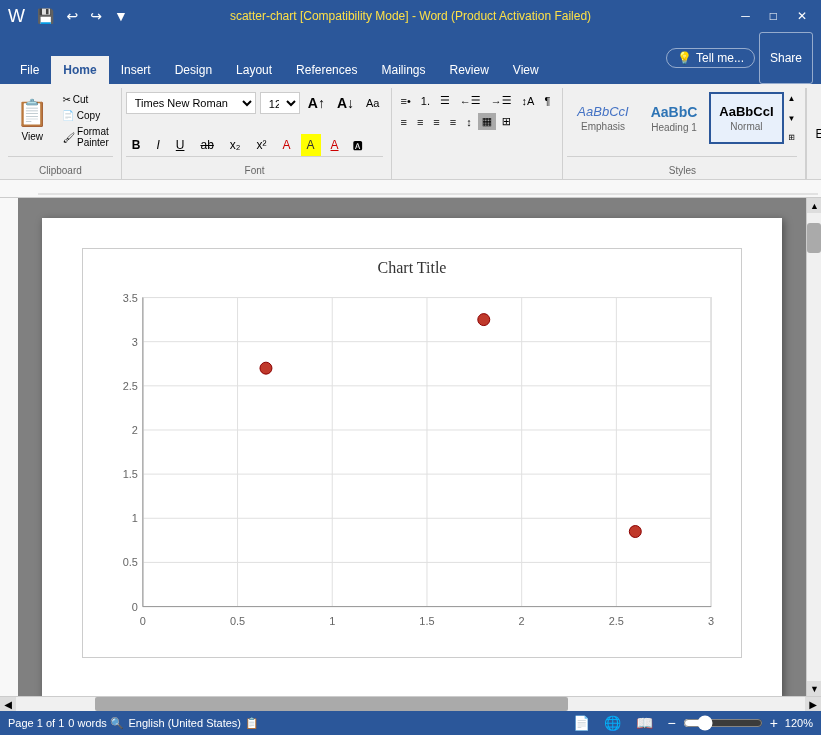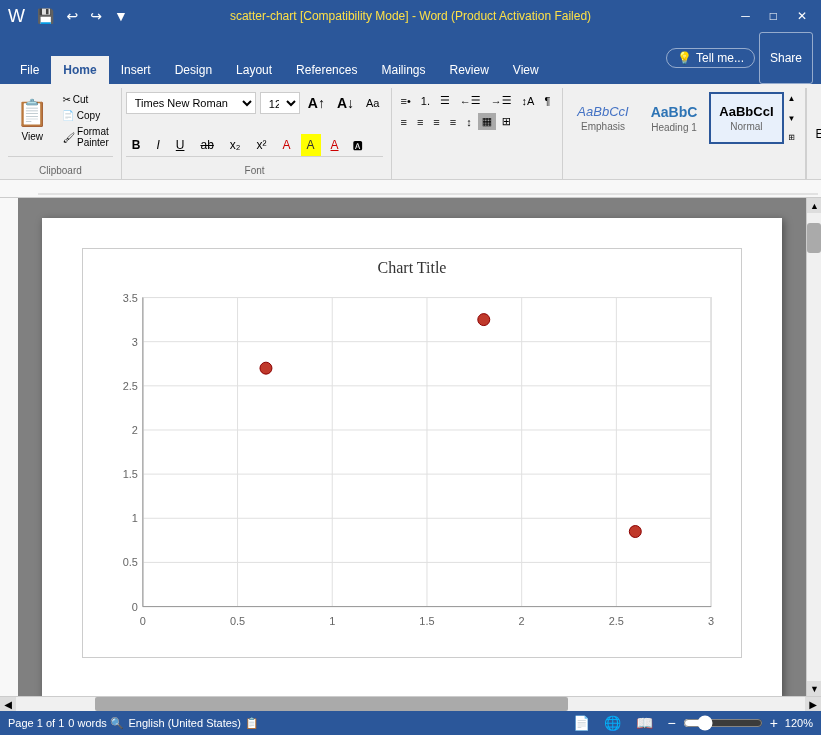--- a/index.html
+++ b/index.html
@@ -341,20 +341,21 @@
           <span style="font-size:13px; font-weight:bold;">AaBbCcI</span>
           <span class="style-name">Normal</span>
         </div>
         <div class="styles-scroll">
           <button class="styles-scroll-btn">▲</button>
           <button class="styles-scroll-btn">▼</button>
           <button class="styles-scroll-btn">⊞</button>
         </div>
       </div>
     </div>
+    <div class="ribbon-group-label">Styles</div>
   </div>
 
   <div class="editing-group">
     <span>Editing</span>
   </div>
 </div>
 
 <div class="ruler">
   <svg width="780" height="18" style="position:absolute; left:38px; top:0;">
 

